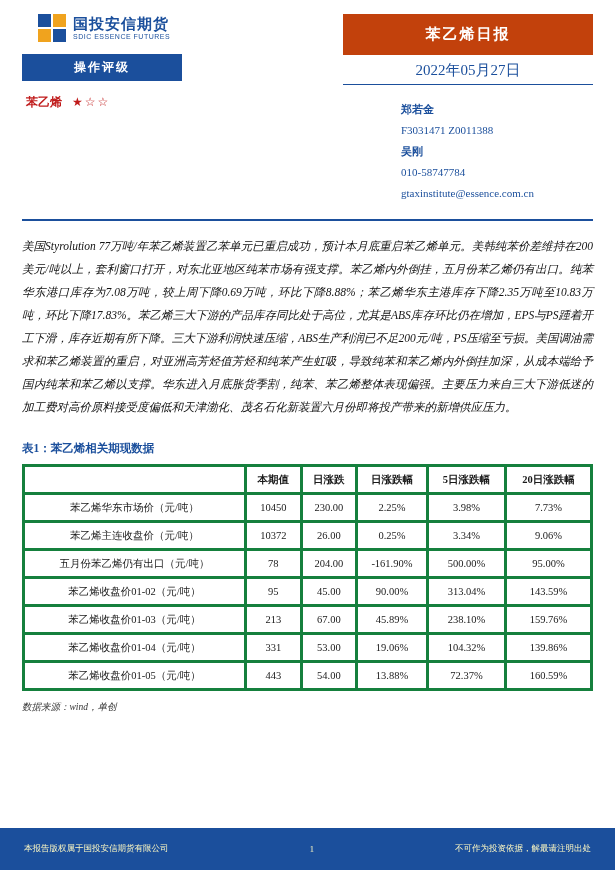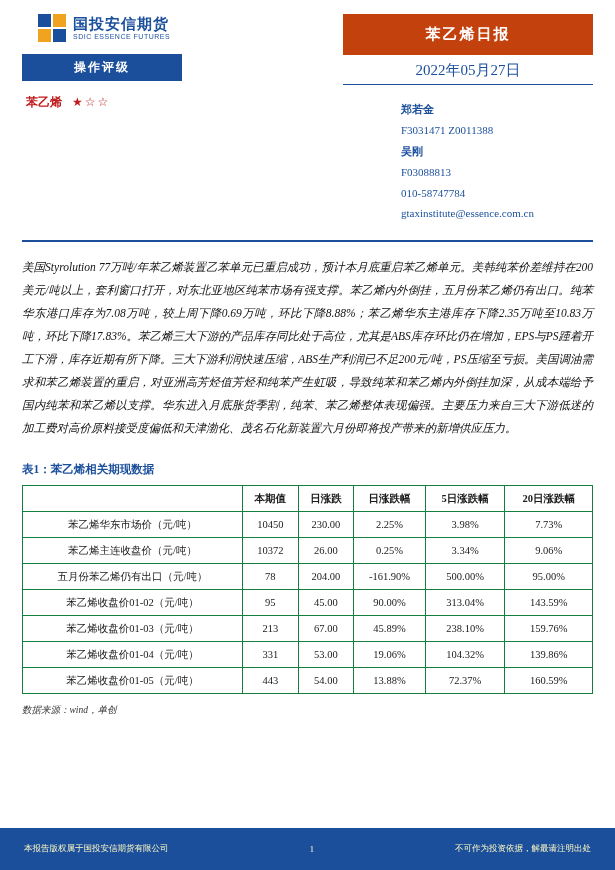--- a/index.html
+++ b/index.html
@@ -42,21 +42,21 @@
   .contact div{white-space:nowrap;}
 
   .rule{border:0;border-top:2px solid #1b4f9c;margin:16px 0 0 0;}
 
   
   .bodytext{margin-top:14px;font-size:11.5px;line-height:2.0;text-align:justify;color:#111;font-style:italic;}
 
   
   .tbl-title{margin-top:22px;font-size:11.5px;font-weight:bold;color:#1b4f9c;}
   table{border-collapse:collapse;width:100%;margin-top:8px;font-size:10.5px;}
-  th,td{border:1px solid #15803d;padding:4px 2px;text-align:center;height:17px;}
+  th,td{border:3px solid #15803d;padding:4px 2px;text-align:center;height:17px;}
   thead th{background:#ffffff;font-weight:bold;}
   td.label{text-align:center;}
   .src{margin-top:10px;font-size:9.5px;color:#333;font-style:italic;}
 
   
   .footer{position:absolute;left:0;bottom:0;width:615px;height:42px;background:#1b4f9c;color:#fef9c3;}
   .footer-inner{display:flex;justify-content:space-between;align-items:center;height:42px;padding:0 24px;font-size:8.5px;}
   .pagenum{font-size:8.5px;}
 </style>
 </head>
@@ -88,21 +88,20 @@
       </div>
     </div>
 
     <div class="rightblock">
       <div class="report-title">苯乙烯日报</div>
       <div class="report-date">2022年05月27日</div>
       <div class="contact">
         <div class="nm">郑若金</div>
         <div>F3031471  Z0011388</div>
         <div class="nm">吴刚</div>
-        <div>F03088813</div>
         <div>010-58747784</div>
         <div>gtaxinstitute@essence.com.cn</div>
       </div>
     </div>
   </div>
 
   <hr class="rule">
 
   <div class="bodytext">美国Styrolution 77万吨/年苯乙烯装置乙苯单元已重启成功，预计本月底重启苯乙烯单元。美韩纯苯价差维持在200美元/吨以上，套利窗口打开，对东北亚地区纯苯市场有强支撑。苯乙烯内外倒挂，五月份苯乙烯仍有出口。纯苯华东港口库存为7.08万吨，较上周下降0.69万吨，环比下降8.88%；苯乙烯华东主港库存下降2.35万吨至10.83万吨，环比下降17.83%。苯乙烯三大下游的产品库存同比处于高位，尤其是ABS库存环比仍在增加，EPS与PS踵着开工下滑，库存近期有所下降。三大下游利润快速压缩，ABS生产利润已不足200元/吨，PS压缩至亏损。美国调油需求和苯乙烯装置的重启，对亚洲高芳烃值芳烃和纯苯产生虹吸，导致纯苯和苯乙烯内外倒挂加深，从成本端给予国内纯苯和苯乙烯以支撑。华东进入月底胀货季割，纯苯、苯乙烯整体表现偏强。主要压力来自三大下游低迷的加工费对高价原料接受度偏低和天津渤化、茂名石化新装置六月份即将投产带来的新增供应压力。</div>
 

